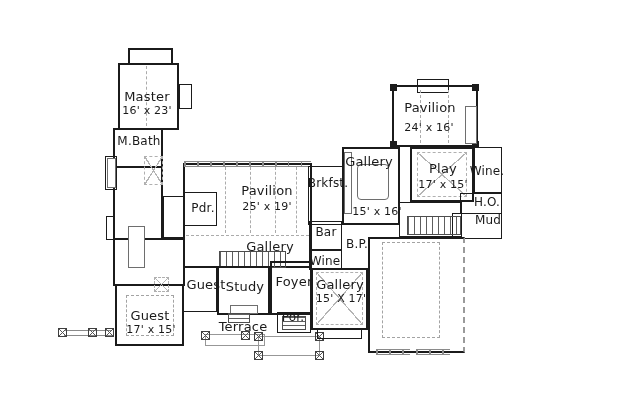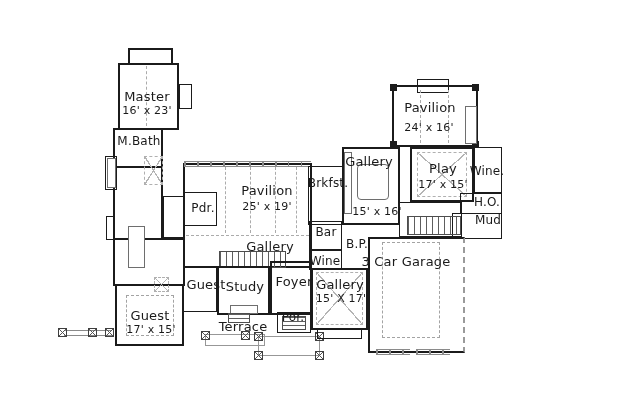--- a/index.html
+++ b/index.html
@@ -129,21 +129,20 @@
   <div class="lbl" style="left:430px;top:107px">Pavilion</div>
   <div class="lbl dim" style="left:429px;top:127px">24' x 16'</div>
   <div class="lbl" style="left:443px;top:168px">Play</div>
   <div class="lbl dim" style="left:443px;top:184px">17' x 15'</div>
   <div class="lbl sm" style="left:487px;top:171px">Wine.</div>
   <div class="lbl sm" style="left:487px;top:202px">H.O.</div>
   <div class="lbl sm" style="left:488px;top:220px">Mud</div>
   <div class="lbl sm" style="left:326px;top:232px">Bar</div>
   <div class="lbl sm" style="left:357px;top:244px">B.P.</div>
   <div class="lbl sm" style="left:325px;top:261px">Wine</div>
-  <div class="lbl" style="left:406px;top:261px">3 Car Garage</div>
   <div class="lbl" style="left:206px;top:284px">Guest</div>
   <div class="lbl" style="left:245px;top:286px">Study</div>
   <div class="lbl" style="left:294px;top:281px">Foyer</div>
   <div class="lbl" style="left:340px;top:284px">Gallery</div>
   <div class="lbl dim" style="left:341px;top:298px">15' X 17'</div>
   <div class="lbl" style="left:150px;top:315px">Guest</div>
   <div class="lbl dim" style="left:151px;top:329px">17' x 15'</div>
   <div class="lbl" style="left:243px;top:326px">Terrace</div>
   <div class="lbl sm" style="left:293px;top:317px">Por.</div>
 

